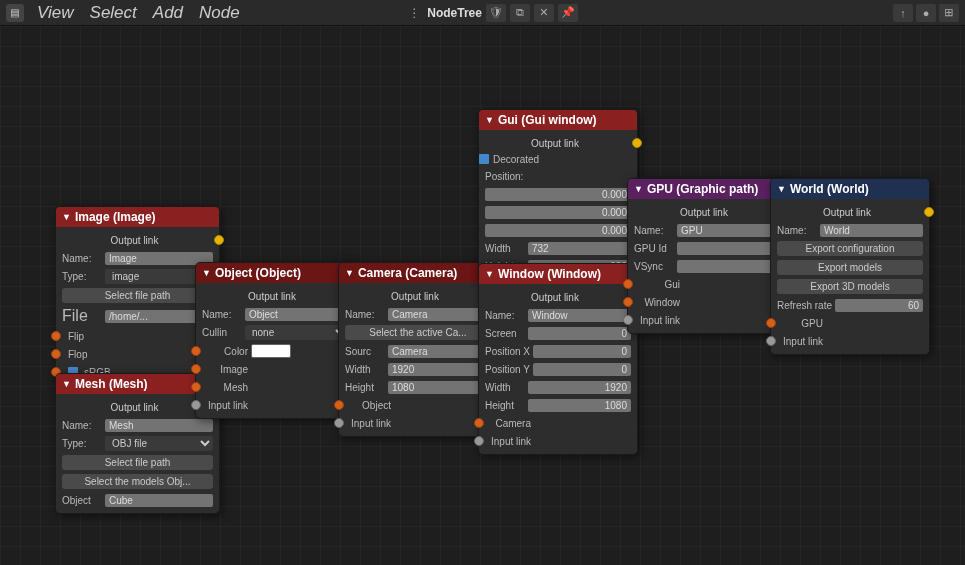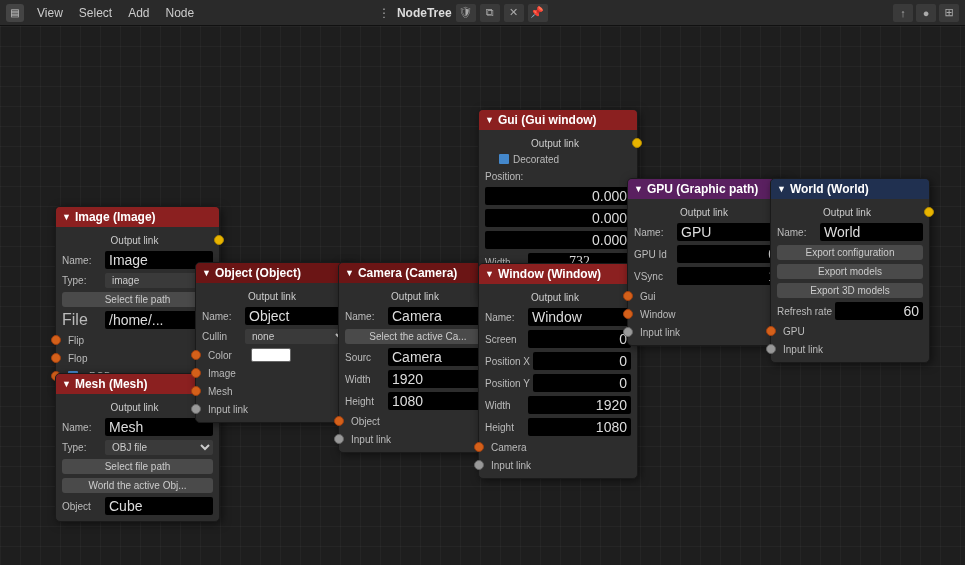--- a/index.html
+++ b/index.html
@@ -30,23 +30,24 @@
       display: flex; align-items: center; justify-content: center;
       color: #ccc; font-size: 10px;
     }
     .topbar-menu {
       display: flex; align-items: center; gap: 2px;
       margin-left: 4px;
     }
     .topbar-menu-item {
       padding: 2px 7px;
       color: #ccc;
-      font-size: 12px;
+      font-size: 17px;
       cursor: pointer;
       border-radius: 3px;
+      font-style: italic;
     }
     .topbar-center {
       display: flex; align-items: center; gap: 4px;
       margin-left: auto; margin-right: auto;
     }
     .topbar-editor-icon {
       width: 18px; height: 18px;
       display: flex; align-items: center; justify-content: center;
       color: #aaa; font-size: 12px;
     }
@@ -116,22 +117,22 @@
       display: flex; align-items: center;
       padding: 2px 6px;
       min-height: 18px;
       gap: 3px;
     }
     .node-label {
       color: #bbb; font-size: 10px;
       min-width: 40px;
     }
     .node-value {
-      color: #ddd; font-size: 14px;
-      background: #000000;
+      color: #ddd; font-size: 10px;
+      background: #737373;
       border-radius: 2px;
       padding: 1px 4px;
       flex: 1;
     }
     .node-output-label {
       color: #ccc; font-size: 10px;
     }
     .socket {
       width: 10px; height: 10px;
       border-radius: 50%;
@@ -159,21 +160,21 @@
       background: #3a3a3a;
       border: none;
       border-radius: 2px;
       color: #ccc;
       font-size: 10px;
       padding: 1px 3px;
       flex: 1;
     }
     .node-checkbox-row {
       display: flex; align-items: flex-start; gap: 4px;
-      padding: 2px 20px;
+      padding: 2px 0;
     }
     .node-checkbox {
       width: 10px; height: 10px;
       background: #4488cc;
       border-radius: 1px;
     }
     .node-color-swatch {
       width: 40px; height: 14px;
       background: #fff;
       border-radius: 2px;
@@ -186,20 +187,21 @@
     .header-purple { background: #5a2060; }
     .header-blue-gray { background: #203050; }
 
     
     .socket-row-in {
       position: relative;
       display: flex; align-items: center;
       padding: 2px 6px 2px 12px;
       min-height: 18px;
       gap: 3px;
+      text-align: right;
     }
     .socket-row-in .socket-in {
       left: -5px;
     }
     .socket-row-out {
       position: relative;
       display: flex; align-items: center; justify-content: center;
       padding: 2px 12px 2px 6px;
       min-height: 18px;
     }
@@ -316,21 +318,21 @@
       <div class="node-row">
         <span class="node-label">Type:</span>
         <select class="node-select">
           <option>OBJ file</option>
         </select>
       </div>
       <div class="node-row">
         <button class="node-btn">Select file path</button>
       </div>
       <div class="node-row">
-        <button class="node-btn">World the active Obj...</button>
+        <button class="node-btn">Select the models Obj...</button>
       </div>
       <div class="node-row">
         <span class="node-label">Object</span>
         <span class="node-value">Cube</span>
       </div>
     </div>
   </div>
 
   <div class="node" style="left:195px; top:236px; width:108px;">
     <div class="node-header header-dark-red">
@@ -433,21 +435,21 @@
         <span class="node-value" style="text-align:right;">0.000</span>
       </div>
       <div class="node-row">
         <span class="node-value" style="text-align:right;">0.000</span>
       </div>
       <div class="node-row">
         <span class="node-value" style="text-align:right;">0.000</span>
       </div>
       <div class="node-row">
         <span class="node-label">Width</span>
-        <span class="node-value" style="text-align:center;font-family:Liberation Serif, serif;">732</span>
+        <span class="node-value" style="text-align:left;">732</span>
       </div>
       <div class="node-row">
         <span class="node-label">Height</span>
         <span class="node-value" style="text-align:right;">932</span>
       </div>
     </div>
   </div>
 
   <div class="node" style="left:478px; top:237px; width:108px;">
     <div class="node-header header-red">

